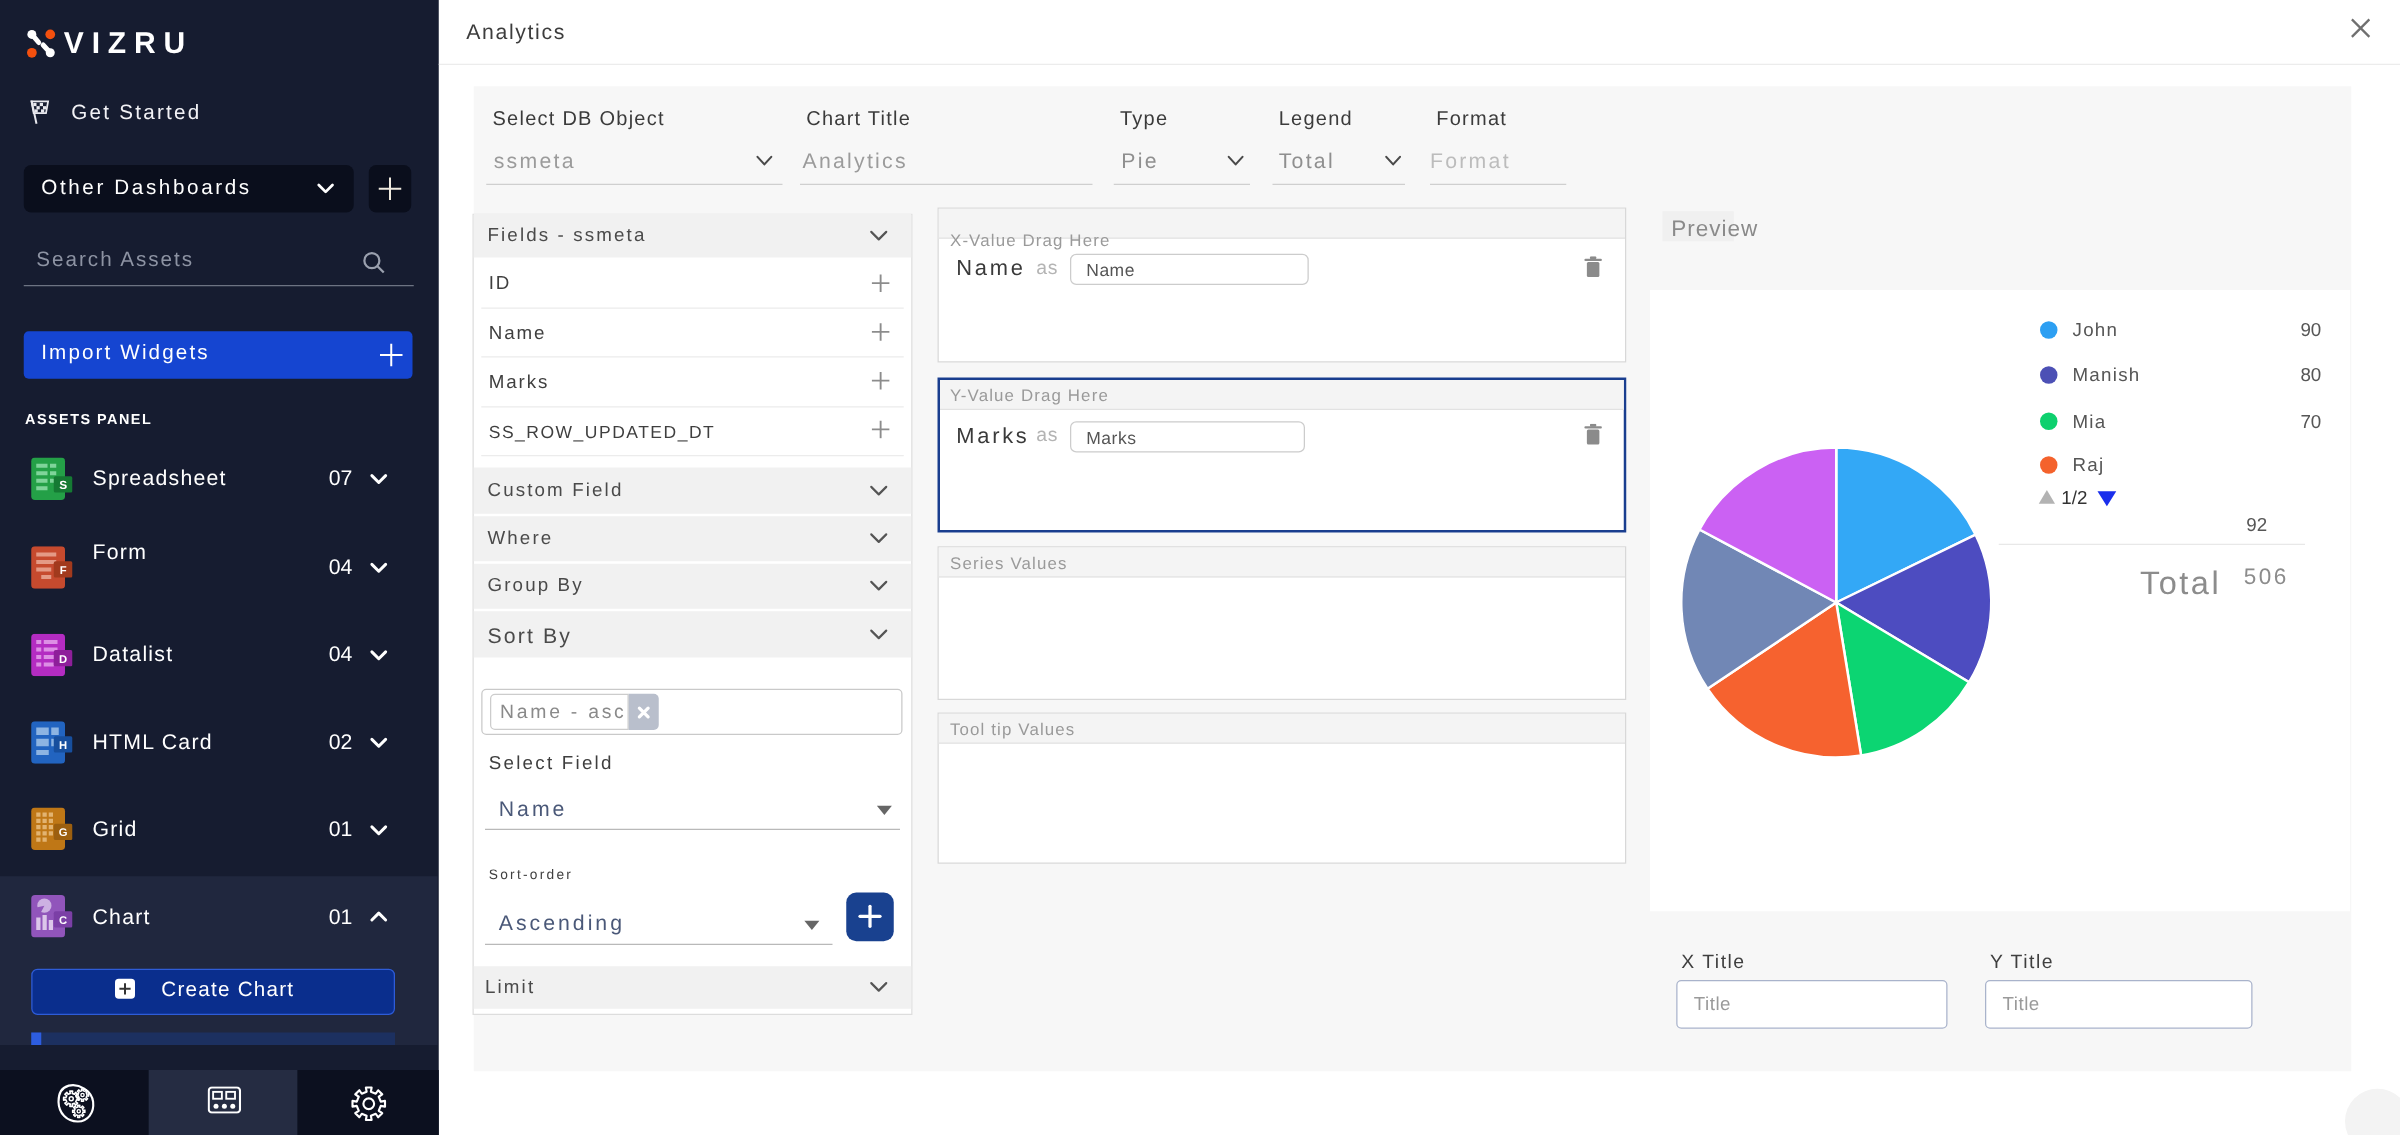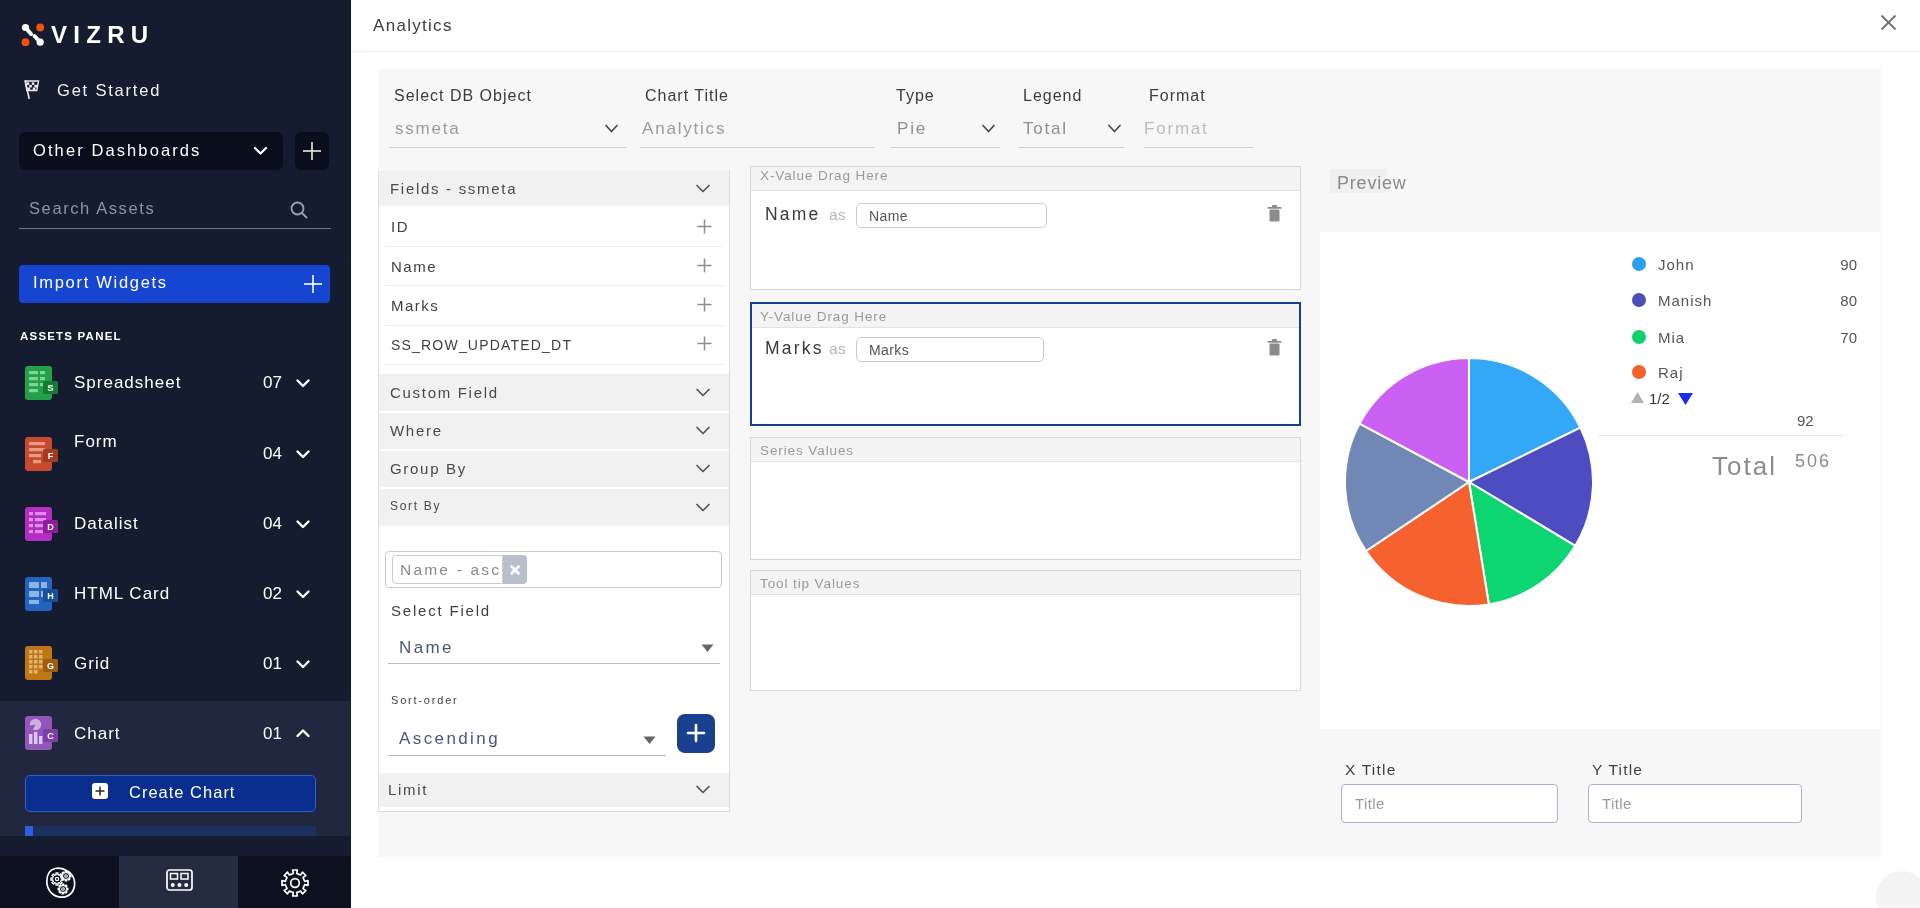--- a/index.html
+++ b/index.html
@@ -305,21 +305,21 @@
       <path d="M2 1.5 L8 7.5 L14 1.5" fill="none" stroke="#555" stroke-width="1.7" stroke-linecap="round" stroke-linejoin="round"></path>
     </svg>
 
   <div class="abs" style="left:379px;top:451px;width:350px;height:36px;background:#f1f1f1;"></div>
   <div class="abs" style="left:390px;top:460px;font-size:15px;color:#4a4a4a;letter-spacing:1.7px;">Group By</div>
   <svg class="abs" style="left:695px;top:464px;" width="16" height="10" viewBox="0 0 16 10">
       <path d="M2 1.5 L8 7.5 L14 1.5" fill="none" stroke="#555" stroke-width="1.7" stroke-linecap="round" stroke-linejoin="round"></path>
     </svg>
 
   <div class="abs" style="left:379px;top:489px;width:350px;height:37px;background:#f1f1f1;"></div>
-  <div class="abs" style="left:390px;top:499px;font-size:12px;color:#4a4a4a;letter-spacing:1.7px;">Sort By</div>
+  <div class="abs" style="left:390px;top:499px;font-size:17px;color:#4a4a4a;letter-spacing:1.7px;">Sort By</div>
   <svg class="abs" style="left:695px;top:503px;" width="16" height="10" viewBox="0 0 16 10">
       <path d="M2 1.5 L8 7.5 L14 1.5" fill="none" stroke="#555" stroke-width="1.7" stroke-linecap="round" stroke-linejoin="round"></path>
     </svg>
 
   <div class="abs" style="left:385px;top:551px;width:337px;height:37px;background:#fff;border:1px solid #c9c9c9;border-radius:4px;"></div>
   <div class="abs" style="left:392px;top:555px;width:111px;height:29px;background:#fff;border:1px solid #ccc;border-radius:4px 0 0 4px;"></div>
   <div class="abs" style="left:400px;top:561px;font-size:15.5px;color:#8a8a8a;letter-spacing:2.2px;">Name - asc</div>
   <div class="abs" style="left:503px;top:555px;width:24px;height:29px;background:#b9bfcc;border-radius:0 4px 4px 0;"></div>
   <svg class="abs" style="left:509px;top:564px;" width="12" height="12" viewBox="0 0 12 12">
       <path d="M2.5 2.5 L9.5 9.5 M9.5 2.5 L2.5 9.5" stroke="#fff" stroke-width="2.6" stroke-linecap="round"></path>
@@ -345,21 +345,21 @@
     </svg>
 
   <div class="abs" style="left:379px;top:773px;width:350px;height:34px;background:#f1f1f1;"></div>
   <div class="abs" style="left:388px;top:781px;font-size:15px;color:#4a4a4a;letter-spacing:1.7px;">Limit</div>
   <svg class="abs" style="left:695px;top:785px;" width="16" height="10" viewBox="0 0 16 10">
       <path d="M2 1.5 L8 7.5 L14 1.5" fill="none" stroke="#555" stroke-width="1.7" stroke-linecap="round" stroke-linejoin="round"></path>
     </svg>
 
   <div class="abs" style="left:750px;top:166px;width:551px;height:124px;background:#fff;border:1px solid #d8d8d8;"></div>
   <div class="abs" style="left:751px;top:167px;width:549px;height:24px;background:#f4f4f4;border-bottom:1px solid #e2e2e2;"></div>
-  <div class="abs" style="left:760px;top:168px;font-size:13.5px;color:#9a9a9a;letter-spacing:0.9px;">X-Value Drag Here</div>
+  <div class="abs" style="left:760px;top:185px;font-size:13.5px;color:#9a9a9a;letter-spacing:0.9px;">X-Value Drag Here</div>
   <div class="abs" style="left:765px;top:204px;font-size:17.5px;color:#3a3a3a;letter-spacing:2.2px;">Name</div>
   <div class="abs" style="left:829px;top:206px;font-size:15.5px;color:#b4b4b4;letter-spacing:0.5px;">as</div>
   <div class="abs" style="left:856px;top:203px;width:191px;height:25px;background:#fff;border:1px solid #ccc;border-radius:5px;"></div>
   <div class="abs" style="left:869px;top:208px;font-size:14px;color:#555;letter-spacing:0.4px;">Name</div>
   <svg class="abs" style="left:1267px;top:205px;" width="15" height="17" viewBox="0 0 15 17">
     <rect x="2.5" y="4.5" width="10" height="12" rx="1.2" fill="#8b8b8b"></rect>
     <rect x="0.5" y="2" width="14" height="1.8" rx="0.9" fill="#8b8b8b"></rect>
     <rect x="5" y="0" width="5" height="2.4" rx="0.8" fill="#8b8b8b"></rect>
   </svg>
 

